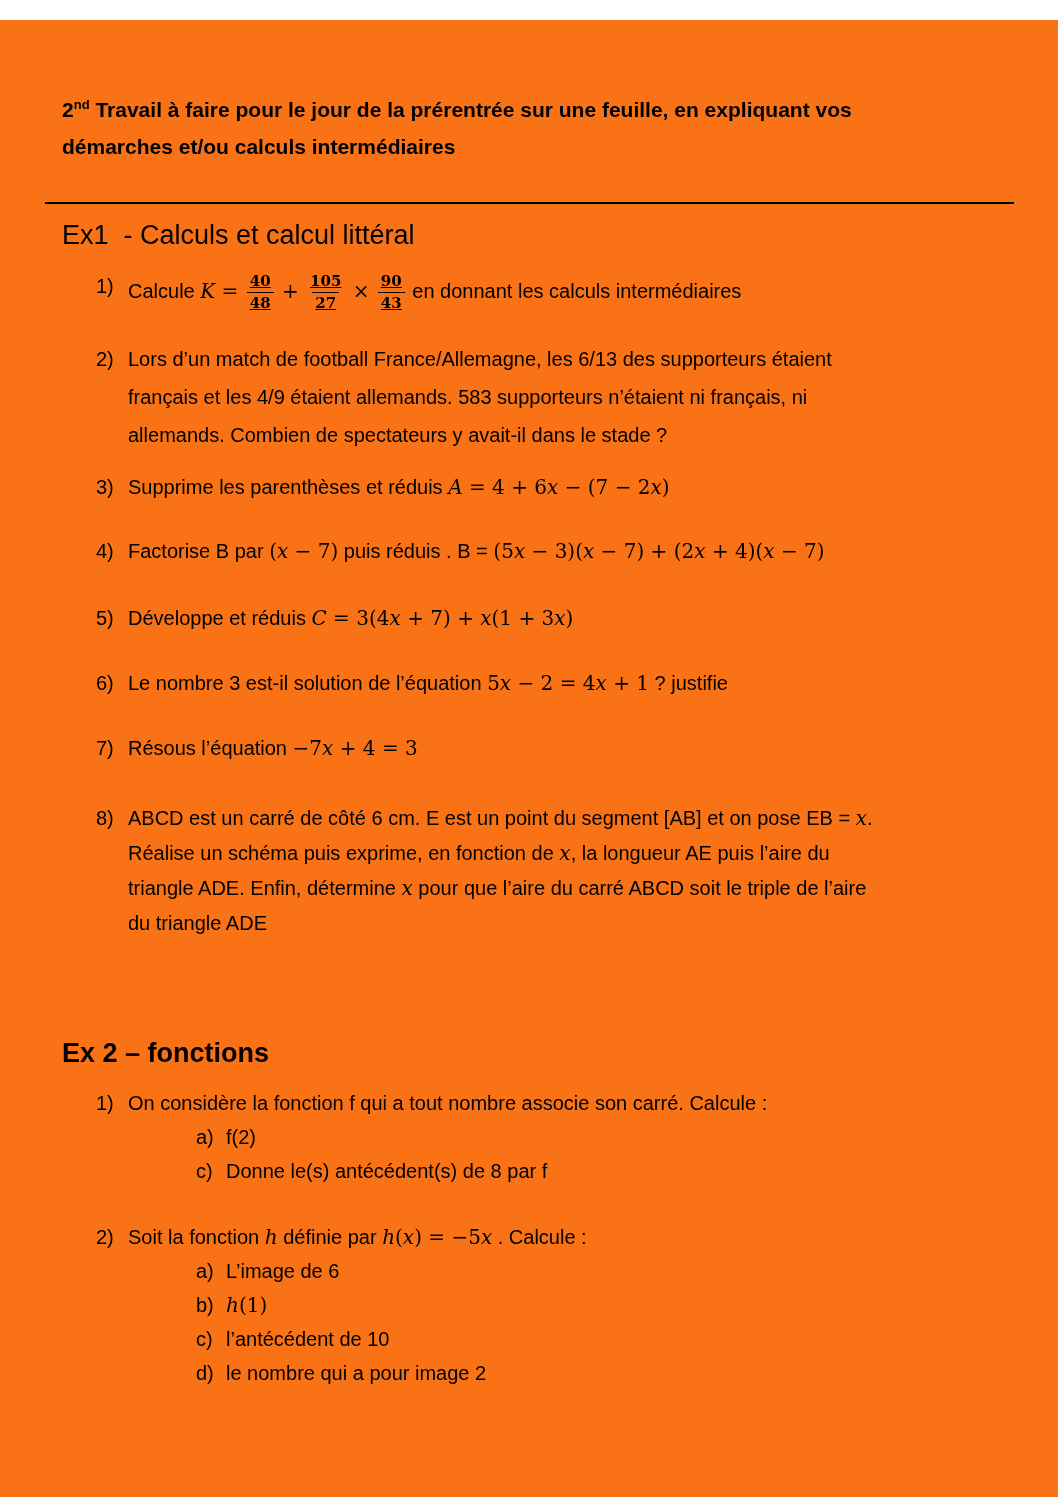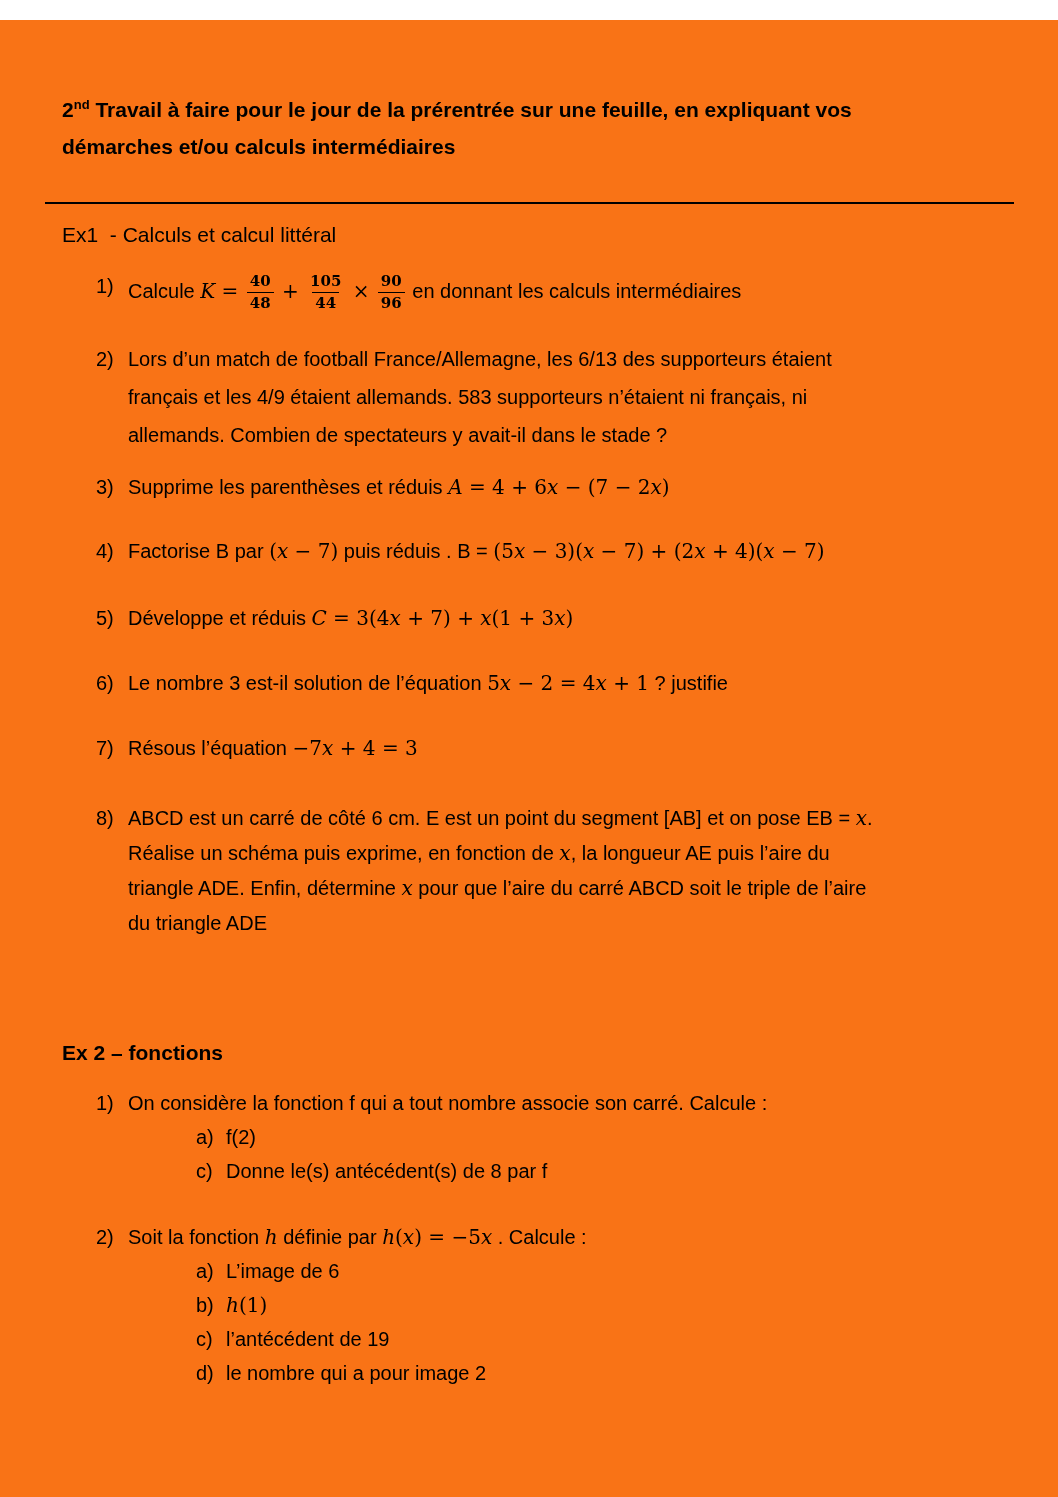--- a/index.html
+++ b/index.html
@@ -6,21 +6,21 @@
   .page{
     width:1058px;height:1497px;box-sizing:border-box;
     padding:66px 48px 0 62px;
     background:#f97316;color:#000;
     font-family:"Liberation Sans",sans-serif;
     font-size:20px;overflow:hidden;margin-top:20px;
   }
   .title{font-weight:700;font-size:21px;line-height:37px;}
   .title sup{font-size:13px;font-weight:700;}
   .rule{border-top:2.5px solid #000;margin:37px -4px 0 -17px;height:0;}
-  .sect{font-size:21px;line-height:24px;margin-top:19px;white-space:pre-wrap;}
+  .sect{font-size:27px;line-height:24px;margin-top:19px;white-space:pre-wrap;}
   .sect-ex2{margin-top:100px;font-weight:bold;}
   .item{display:flex;align-items:flex-start;}
   .ilabel{flex:0 0 32px;margin-left:34px;line-height:30px;}
   .ibody{flex:1;line-height:30px;margin:0;}
   .para .ilabel,.para .ibody{line-height:38px;}
   .p8 .ilabel,.p8 .ibody{line-height:35px;}
   .mt-i1{margin-top:24px;}
   .mt-i2{margin-top:26px;}
   .mt-i3{margin-top:18px;}
   .mt-i4{margin-top:34px;}
@@ -29,21 +29,21 @@
   .mt-i7{margin-top:35px;}
   .mt-i8{margin-top:38px;}
   .mt-x1{margin-top:21px;}
   .mt-x2{margin-top:32px;}
   .ex2 .ilabel,.ex2 .ibody{line-height:34px;}
   .m{font-family:"DejaVu Serif",serif;}
   .mi{font-family:"DejaVu Serif",serif;font-style:italic;}
   .frac{
     display:inline-flex;flex-direction:column;align-items:center;
     vertical-align:middle;font-family:"DejaVu Serif",serif;
-    font-size:15px;line-height:21px;font-weight:700;margin:0 2px;
+    font-size:15px;line-height:21px;font-weight:700;margin:0 2px;text-decoration:underline;
   }
   .fn{padding:0 3px;}
   .fd{border-top:1.5px solid #000;padding:0 3px;}
   .sub{margin-left:68px;line-height:34px;}
   .slabel{display:inline-block;width:30px;}
 </style>
 </head>
 <body>
 
 <div class="page">
@@ -54,24 +54,24 @@
 
   <div class="sect">Ex1  - Calculs et calcul littéral</div>
 
   <div class="item mt-i1">
     <span class="ilabel">1)</span>
     <div class="ibody"><span class="t">Calcule </span><span class="mi">K</span><span class="m"> = </span><span class="frac">
           <span class="fn">40</span>
           <span class="fd">48</span>
         </span><span class="m"> + </span><span class="frac">
           <span class="fn">105</span>
-          <span class="fd">44</span>
+          <span class="fd">27</span>
         </span><span class="m"> × </span><span class="frac">
           <span class="fn">90</span>
-          <span class="fd">96</span>
+          <span class="fd">43</span>
         </span><span class="t"> en donnant les calculs intermédiaires</span></div>
   </div>
 
   <div class="item para mt-i2">
     <span class="ilabel">2)</span>
     <div class="ibody"><span class="t">Lors d’un match de football France/Allemagne, les 6/13 des supporteurs étaient</span><br><span class="t">français et les 4/9 étaient allemands. 583 supporteurs n’étaient ni français, ni</span><br><span class="t">allemands. Combien de spectateurs y avait-il dans le stade ?</span></div>
   </div>
 
   <div class="item mt-i3">
     <span class="ilabel">3)</span>
@@ -113,18 +113,18 @@
       <div class="sub"><span class="slabel">c)</span><span class="t">Donne le(s) antécédent(s) de 8 par f</span></div>
     </div>
   </div>
 
   <div class="item ex2 mt-x2">
     <span class="ilabel">2)</span>
     <div class="ibody">
       <span class="t">Soit la fonction </span><span class="mi">h</span><span class="t"> définie par </span><span class="mi">h</span><span class="m">(</span><span class="mi">x</span><span class="m">) = −5</span><span class="mi">x</span><span class="t"> . Calcule :</span>
       <div class="sub"><span class="slabel">a)</span><span class="t">L’image de 6</span></div>
       <div class="sub"><span class="slabel">b)</span><span class="mi">h</span><span class="m">(1)</span></div>
-      <div class="sub"><span class="slabel">c)</span><span class="t">l’antécédent de 19</span></div>
+      <div class="sub"><span class="slabel">c)</span><span class="t">l’antécédent de 10</span></div>
       <div class="sub"><span class="slabel">d)</span><span class="t">le nombre qui a pour image 2</span></div>
     </div>
   </div>
 
 </div>
 
 </body></html>

